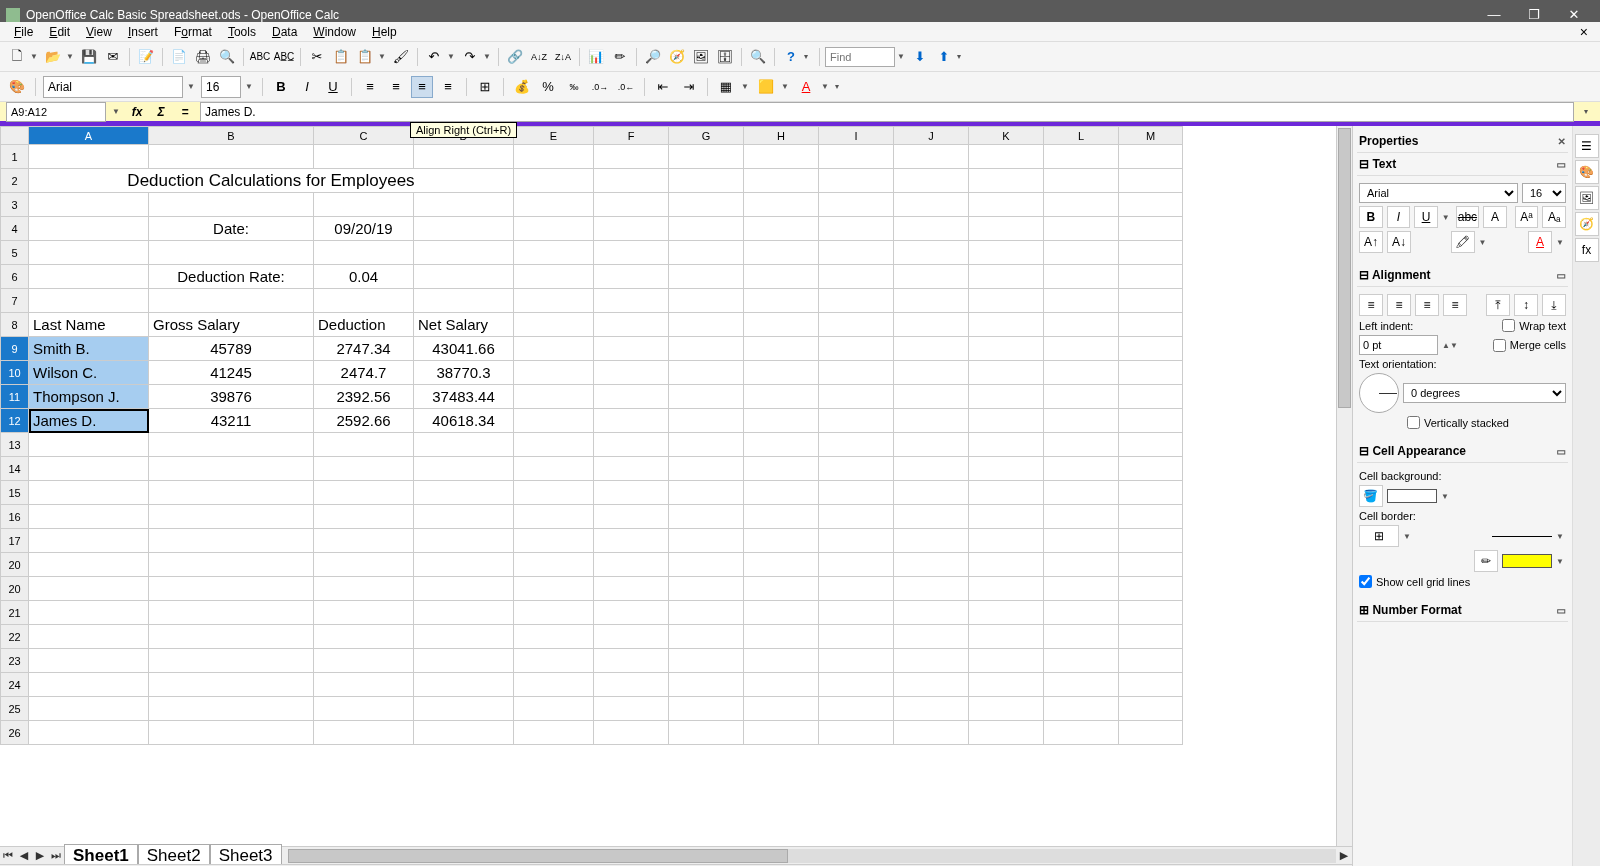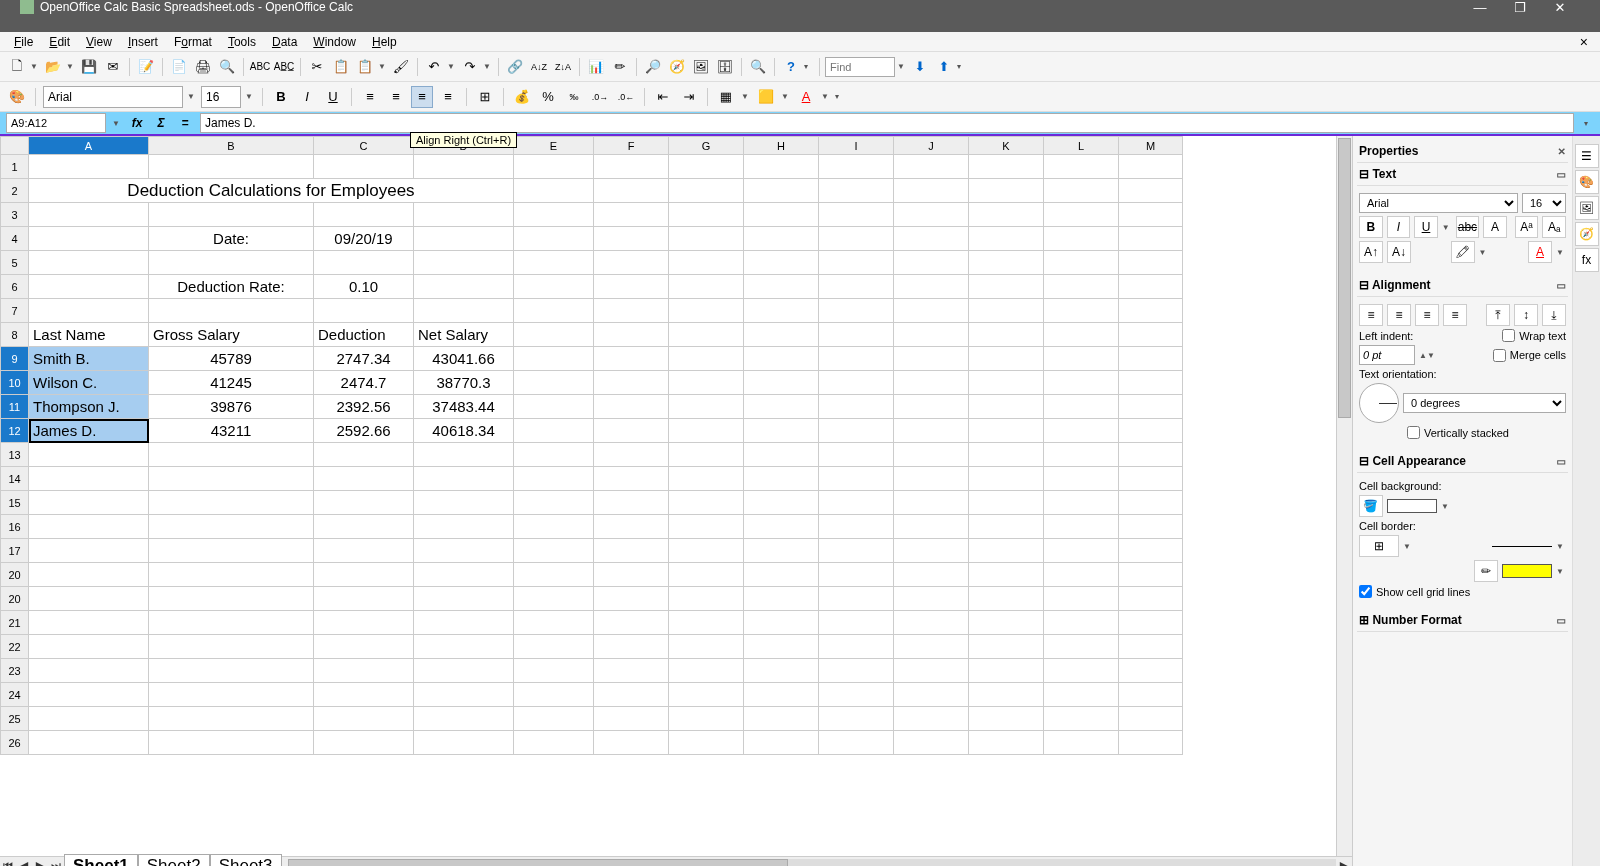--- a/index.html
+++ b/index.html
@@ -1,33 +1,33 @@
 <!DOCTYPE html>
 <html><head>
 <meta charset="utf-8">
 <style>
 * { margin: 0; padding: 0; box-sizing: border-box; font-family: "Segoe UI", Tahoma, sans-serif; }
 body { width: 1600px; height: 866px; background: #fff; overflow: hidden; font-size: 12px; }
-.titlebar { height: 32px; background: #5a5a5a; color: #fff; display: flex; align-items: flex-start; padding: 0 20px; }
+.titlebar { height: 22px; background: #5a5a5a; color: #fff; display: flex; align-items: flex-end; padding: 0 6px; }
 .titlebar .ico { width: 14px; height: 14px; background: #8fbc8f; margin-right: 6px; display: inline-block; }
 .titlebar .spacer { flex: 1; }
 .titlebar .winbtn { width: 40px; text-align: center; font-size: 13px; cursor: pointer; }
 .menubar { height: 20px; background: #f5f5f5; border-bottom: 1px solid #ddd; display: flex; align-items: center; padding: 0 6px; }
 .menubar span { padding: 2px 8px; cursor: pointer; }
 .menubar span u { text-decoration: underline; }
 .menubar .closex { margin-left: auto; font-size: 14px; padding: 0 6px; }
 .toolbar { height: 30px; background: #f5f5f5; border-bottom: 1px solid #ddd; display: flex; align-items: center; padding: 0 6px; gap: 2px; }
 .tb-btn { width: 22px; height: 22px; display: inline-flex; align-items: center; justify-content: center; border: 1px solid transparent; cursor: pointer; font-size: 13px; }
 .tb-btn.active { background: #cde; border: 1px solid #8ac; }
 .tb-sep { width: 1px; height: 18px; background: #ccc; margin: 0 3px; }
 .tb-drop { width: 10px; font-size: 8px; color: #555; }
 .findbox { width: 70px; height: 20px; border: 1px solid #aaa; padding: 0 4px; font-size: 11px; color: #777; }
 .fmtbar { height: 30px; background: #f5f5f5; border-bottom: 1px solid #ddd; display: flex; align-items: center; padding: 0 6px; gap: 4px; }
 .fmtbar select, .fmtbar input.combo { height: 22px; border: 1px solid #aaa; background: #fff; padding: 0 4px; font-size: 12px; }
-.namebox-row { height: 24px; background: #7dd3fc; border-bottom: 2px solid #6d28d9; display: flex; align-items: center; padding: 0 6px; gap: 6px; position: relative; }
+.namebox-row { height: 24px; background: #fef9c3; border-bottom: 5px solid #6d28d9; display: flex; align-items: center; padding: 0 6px; gap: 6px; position: relative; }
 .namebox { width: 100px; height: 20px; border: 1px solid #aaa; background: #fff; padding: 0 4px; font-size: 11px; }
 .fx-btn { width: 18px; height: 18px; display: inline-flex; align-items: center; justify-content: center; font-style: italic; font-weight: bold; cursor: pointer; }
 .formula-input { flex: 1; height: 20px; border: 1px solid #aaa; background: #fff; padding: 0 4px; font-size: 12px; }
 .tooltip { position: absolute; left: 410px; top: 20px; background: #ffffe1; border: 1px solid #000; padding: 1px 5px; font-size: 11px; z-index: 100; white-space: nowrap; }
 .workspace { display: flex; height: 758px; }
 .sheet-area { flex: 1; display: flex; flex-direction: column; overflow: hidden; position: relative; }
 .grid-wrap { flex: 1; overflow: hidden; position: relative; }
 table.grid { border-collapse: collapse; table-layout: fixed; }
 table.grid th, table.grid td { border: 1px solid #ccc; height: 24px; font-size: 15px; padding: 0 4px; overflow: visible; white-space: nowrap; }
 table.grid th { background: #eee; font-weight: normal; font-size: 11px; text-align: center; }
@@ -284,21 +284,21 @@
               <td class=""></td>
               <td class=""></td>
               <td class=""></td>
               <td class=""></td>
               <td class=""></td>
             </tr>
             <tr>
               <th class="rowh">6</th>
               <td class=""></td>
               <td class="r">Deduction Rate:</td>
-              <td class="r">0.10</td>
+              <td class="r">0.04</td>
               <td class=""></td>
               <td class=""></td>
               <td class=""></td>
               <td class=""></td>
               <td class=""></td>
               <td class=""></td>
               <td class=""></td>
               <td class=""></td>
               <td class=""></td>
               <td class=""></td>
@@ -703,21 +703,21 @@
         </div>
         <div class="row">
           <span>Left indent:</span>
           <span style="flex:1;"></span>
           <label class="chk">
               <input type="checkbox" style="">
               <span>Wrap text</span>
             </label>
         </div>
         <div class="row">
-          <input type="text" style="width: 56px; font-style: italic;" value="0 pt">
+          <input type="text" style="width: 79px;" value="0 pt">
           <span class="tb-drop">▲▼</span>
           <span style="flex:1;"></span>
           <label class="chk">
               <input type="checkbox" style="">
               <span>Merge cells</span>
             </label>
         </div>
         <div class="row">
             <span>Text orientation:</span>
           </div>

